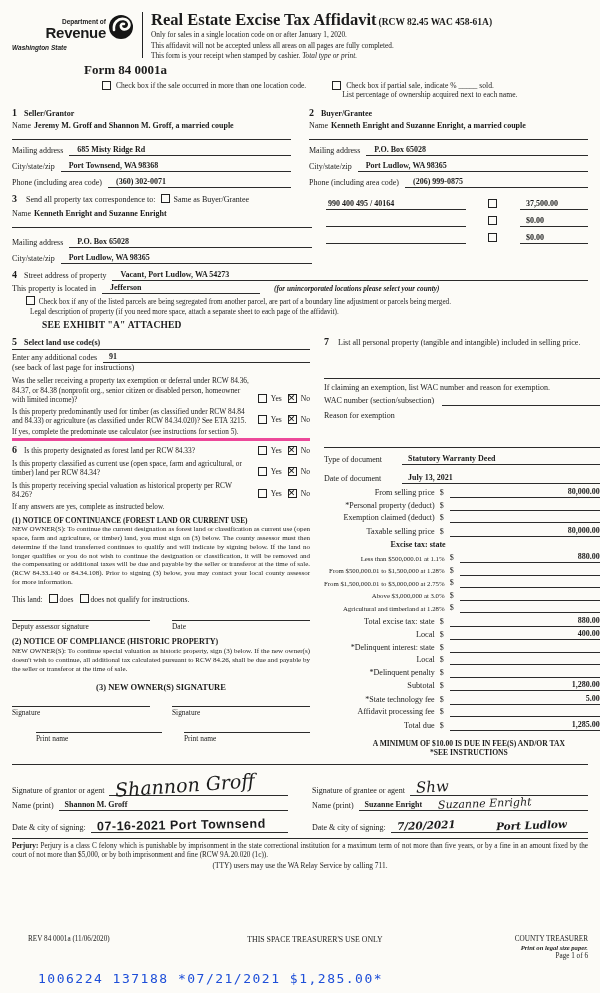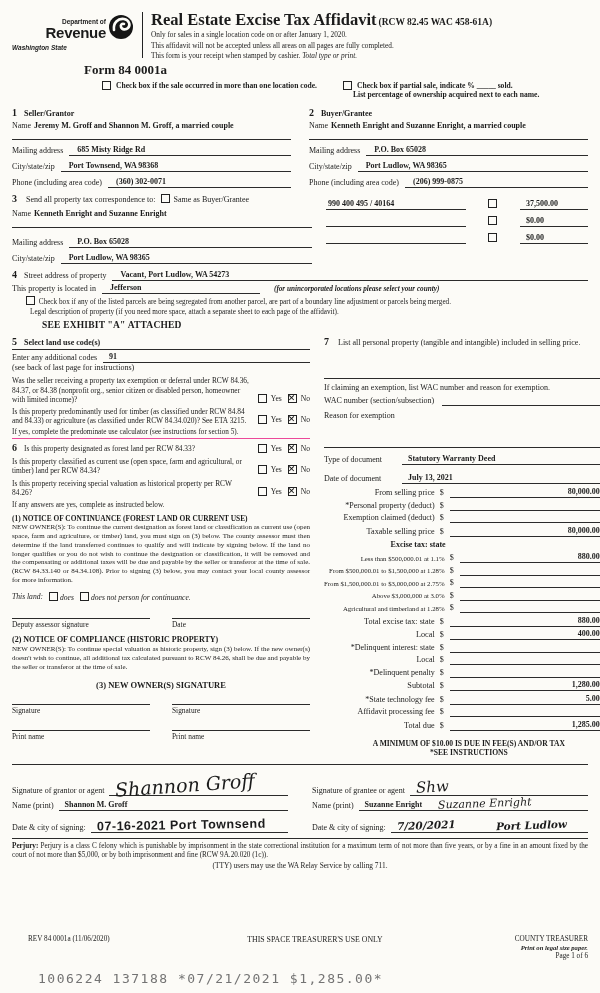--- a/index.html
+++ b/index.html
@@ -23,21 +23,21 @@
   .logo-dept{font-size:6.5px;font-weight:bold;font-family:"Liberation Sans",sans-serif;}
   .logo-rev{font-size:15px;font-weight:bold;font-family:"Liberation Sans",sans-serif;letter-spacing:-0.3px;line-height:0.9;}
   .logo-sub{font-size:6.5px;font-weight:bold;font-style:italic;font-family:"Liberation Sans",sans-serif;margin-top:1px;}
   .hdr-divider{border-left:1.5px solid #222;align-self:stretch;margin:4px 8px 2px 2px;}
   .title-block{padding-top:4px;}
   .title-line{line-height:1;}
   .title-main{font-size:16.5px;font-weight:bold;}
   .title-rcw{font-size:9.5px;font-weight:bold;}
   .title-note{font-size:7.3px;margin-top:1.5px;}
   .form-number{font-size:13px;font-weight:bold;margin:2px 0 1px 72px;}
-  .hdr-checks{display:flex;margin:1px 0 4px 90px;gap:26px;font-size:7.6px;font-weight:bold;}
+  .hdr-checks{display:flex;margin:1px 0 4px 90px;gap:26px;font-size:7.6px;}
   .hdr-check-item{display:flex;align-items:flex-start;gap:3px;}
   .hdr-check-sub{margin-left:10px;}
   
   .two-col{display:grid;grid-template-columns:1fr 1fr;column-gap:18px;margin-top:3px;}
   .p-head{font-size:8px;margin-bottom:2px;}
   .p-name{display:flex;align-items:flex-end;border-bottom:1px solid #2b2b2b;padding-bottom:8px;}
   .frow{display:flex;align-items:flex-end;margin-top:5px;}
   .frow .lbl{margin-right:6px;white-space:nowrap;}
   .frow .val{font-weight:bold;padding-left:8px;}
   
@@ -52,24 +52,24 @@
   .sec4{margin-top:5px;}
   .small7{font-size:7.2px;}
   .exhibit{font-size:9.5px;font-weight:bold;margin:3px 0 2px 30px;letter-spacing:0.2px;}
   
   .cols{display:grid;grid-template-columns:298px 1fr;column-gap:14px;margin-top:2px;}
   .s5-headrow{display:flex;align-items:flex-end;border-bottom:1px solid #2b2b2b;padding-bottom:1px;}
   .codesrow{display:flex;align-items:flex-end;margin-top:2px;}
   .qrow{display:flex;align-items:flex-end;margin-top:3px;}
   .qtext{flex:1;padding-right:5px;font-size:7.4px;}
   .qopts{white-space:nowrap;padding-bottom:1px;font-size:7.6px;display:flex;align-items:center;gap:2px;}
-  .divline{border-bottom:1px solid #ec4899;}
+  .divline{border-bottom:3px solid #ec4899;}
   .notice-title{font-weight:bold;font-size:7.4px;margin-top:4px;}
   .notice-body{font-size:7px;text-align:justify;}
-  .landrow{display:flex;align-items:flex-start;gap:6px;margin:7px 0 6px 0;font-size:7.6px;font-style:italic;}
+  .landrow{display:flex;align-items:flex-end;gap:6px;margin:7px 0 6px 0;font-size:7.6px;}
   .siglines{display:grid;grid-template-columns:1fr 1fr;column-gap:22px;margin-top:12px;}
   .sigline{border-top:1px solid #2b2b2b;padding-top:1px;font-size:7.4px;}
   .owners-title{text-align:center;font-weight:bold;font-size:8.5px;margin:8px 0 2px 0;}
   
   .hr-strong{border-top:1.2px solid #2b2b2b;margin:4px 0;}
   .wacrow{display:flex;align-items:flex-end;margin-top:3px;}
   .docrow{display:flex;align-items:flex-end;margin-top:6px;}
   .doc-lbl{width:78px;}
   .doc-val{flex:1;border-bottom:1px solid #2b2b2b;font-weight:bold;padding-left:6px;}
   .mtable{margin-top:3px;}
@@ -100,21 +100,21 @@
   
   .perjury{border-top:1.3px solid #2b2b2b;margin-top:5px;padding-top:3px;font-size:7.2px;text-align:justify;}
   .alt-center{text-align:center;font-size:7.4px;margin-top:1px;}
   .spacer{flex:1;}
   .footer{display:flex;align-items:flex-start;font-size:7.2px;}
   .f-left{width:170px;padding-left:16px;box-sizing:border-box;}
   .f-center{flex:1;text-align:center;font-size:7.8px;}
   .f-right{width:140px;text-align:right;}
   .f-legal{font-weight:bold;font-style:italic;font-size:6.6px;}
   .stamp{font-family:"DejaVu Sans Mono",monospace;font-size:13px;letter-spacing:1.5px;
-         margin:10px 0 0 26px;color:#737373;}
+         margin:10px 0 0 26px;color:#1d4ed8;}
 </style>
 </head>
 <body>
 
 <div class="page">
 
   <div class="hdr">
     <div class="logo-block">
       <div class="logo-row">
         <div class="logo-text">
@@ -320,38 +320,38 @@
       </div>
 
       <div class="small7" style="margin-top:4px;">If any answers are yes, complete as instructed below.</div>
 
       <div class="notice-title">(1) NOTICE OF CONTINUANCE (FOREST LAND OR CURRENT USE)</div>
       <div class="notice-body">NEW OWNER(S): To continue the current designation as forest land or classification as current use (open space, farm and agriculture, or timber) land, you must sign on (3) below.  The county assessor must then determine if the land transferred continues to qualify and will indicate by signing below.  If the land no longer qualifies or you do not wish to continue the designation or classification, it will be removed and the compensating or additional taxes will be due and payable by the seller or transferor at the time of sale.  (RCW 84.33.140 or 84.34.108). Prior to signing (3) below, you may contact your local county assessor for more information.</div>
 
       <div class="landrow">
         <span>This land:</span>
         <span><span class="cb"></span><span>does</span></span>
-        <span><span class="cb"></span><span>does not person for continuance.</span></span>
+        <span><span class="cb"></span><span>does not qualify for instructions.</span></span>
       </div>
 
       <div class="siglines" style="margin-top:16px;">
         <div class="sigline">Deputy assessor signature</div>
         <div class="sigline">Date</div>
       </div>
 
       <div class="notice-title" style="font-size:8px;margin-top:6px;">(2) NOTICE OF COMPLIANCE (HISTORIC PROPERTY)</div>
       <div class="notice-body">NEW OWNER(S): To continue special valuation as historic property, sign (3) below. If the new owner(s) doesn't wish to continue, all additional tax calculated pursuant to RCW 84.26, shall be due and payable by the seller or transferor at the time of sale.</div>
 
       <div class="owners-title">(3)  NEW OWNER(S) SIGNATURE</div>
 
       <div class="siglines" style="margin-top:14px;">
         <div class="sigline">Signature</div>
         <div class="sigline">Signature</div>
       </div>
-      <div class="siglines" style="margin-top:14px;">
+      <div class="siglines" style="margin-top:14px;margin-left:24px;">
         <div class="sigline">Print name</div>
         <div class="sigline">Print name</div>
       </div>
     </div>
 
     <div>
       <div>
         <span class="secnum">7</span>
         <span>List all personal property (tangible and intangible) included in selling price.</span>
       </div>

